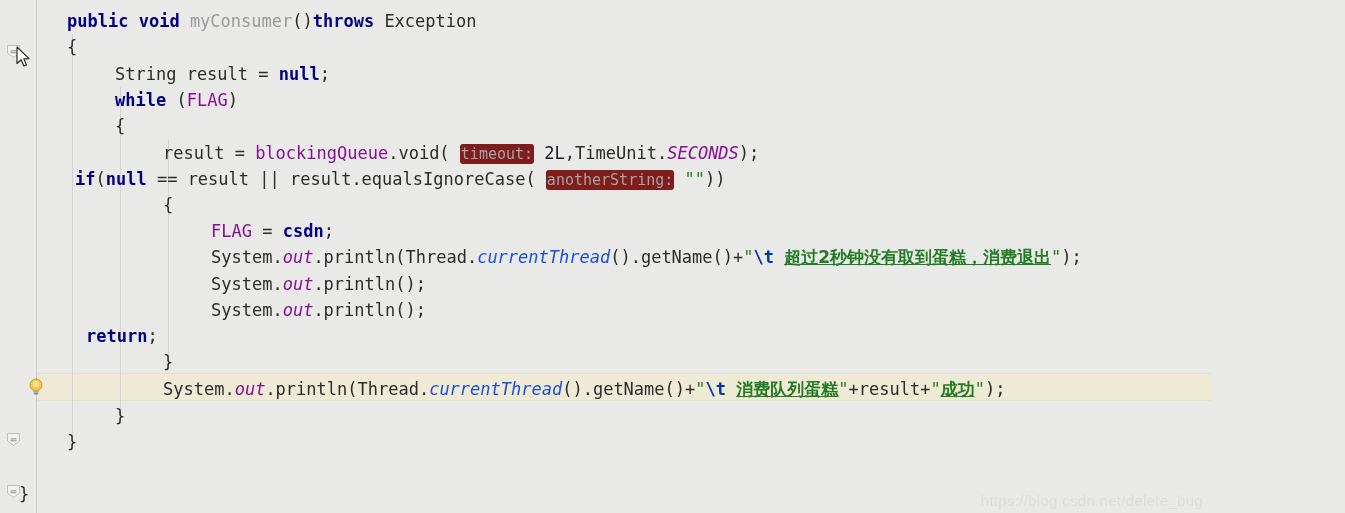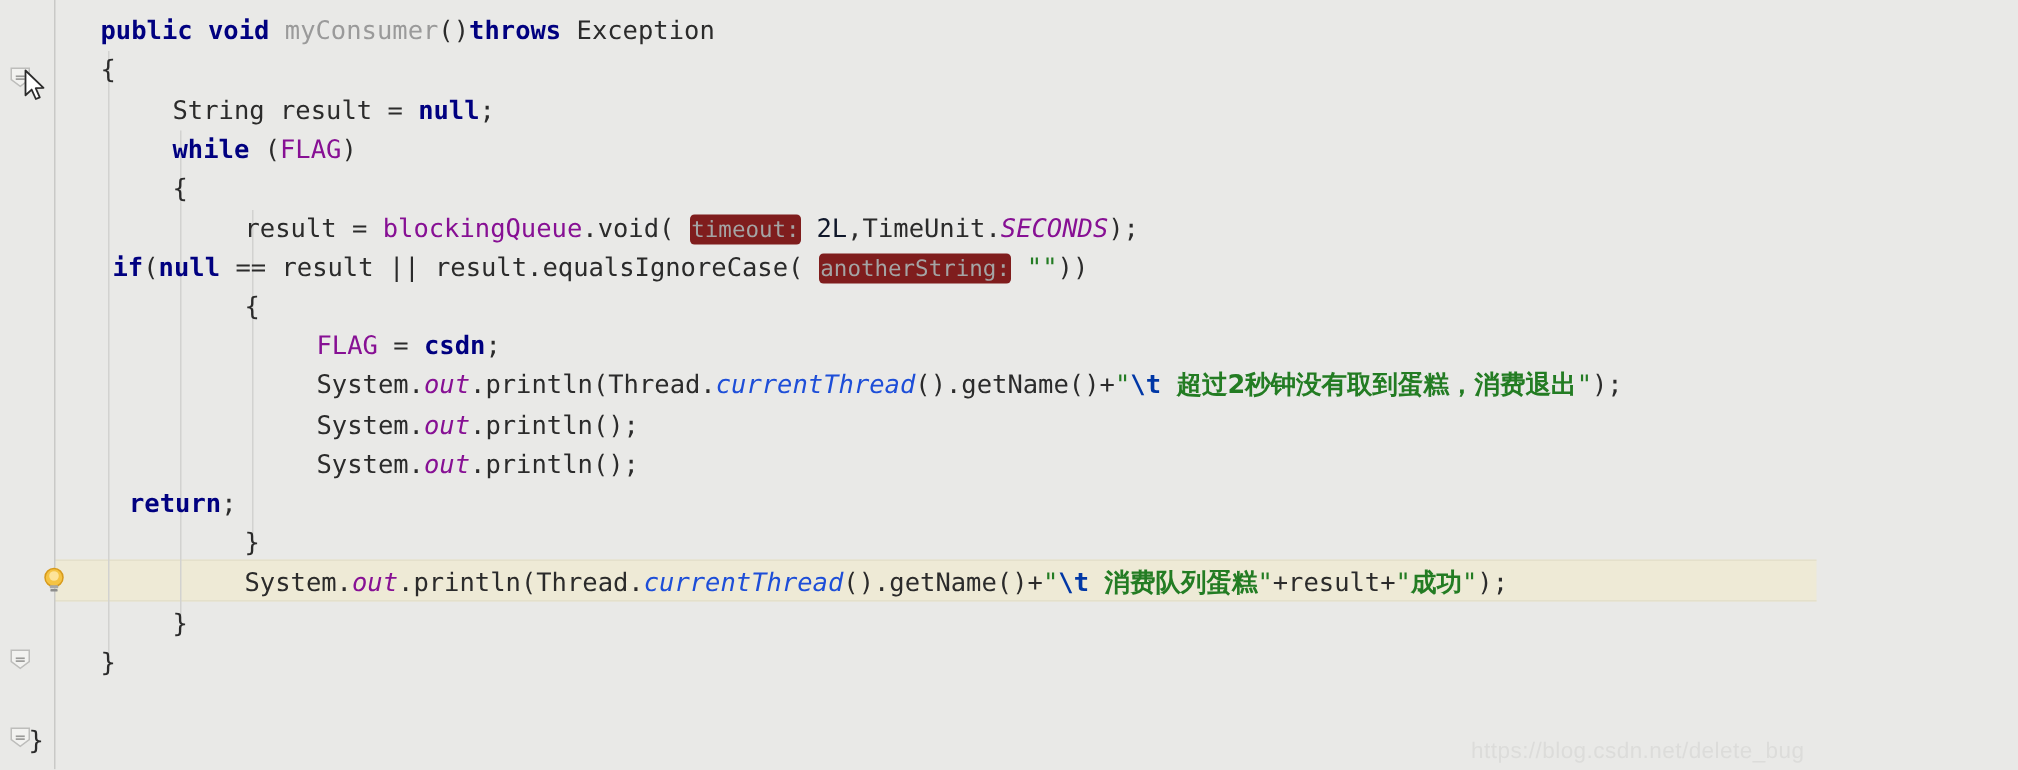--- a/index.html
+++ b/index.html
@@ -103,20 +103,21 @@
   .hint    {
     color: #a4a4a4;
     background: #7f1d1d;
     border-radius: 3px;
     padding: 1px 1px;
     font-size: 15px;
   }
   .cjk {
     font-family: "DejaVu Sans", "Liberation Sans", sans-serif;
     font-weight: bold;
+    text-decoration: underline;
   }
 
   
   .cursor {
     position: absolute;
     z-index: 20;
     width: 16px;
     height: 22px;
   }
   .cursor svg { display: block; }

